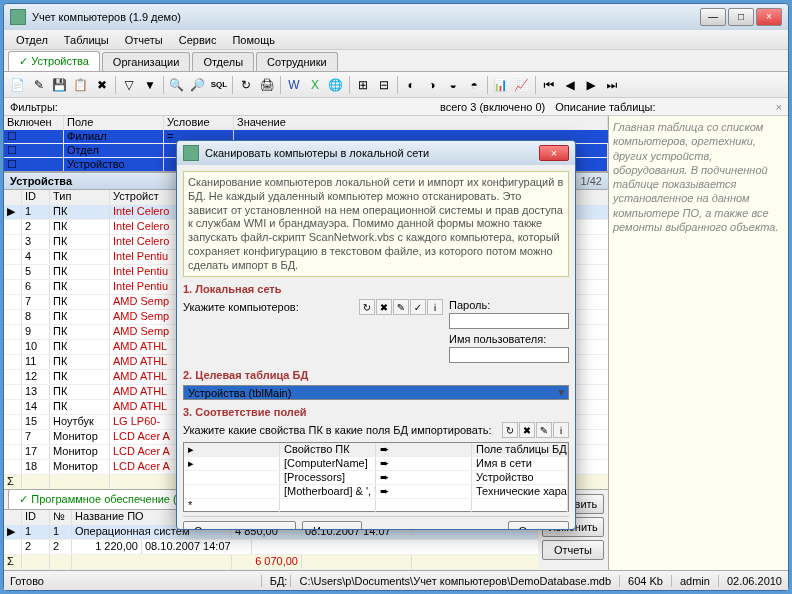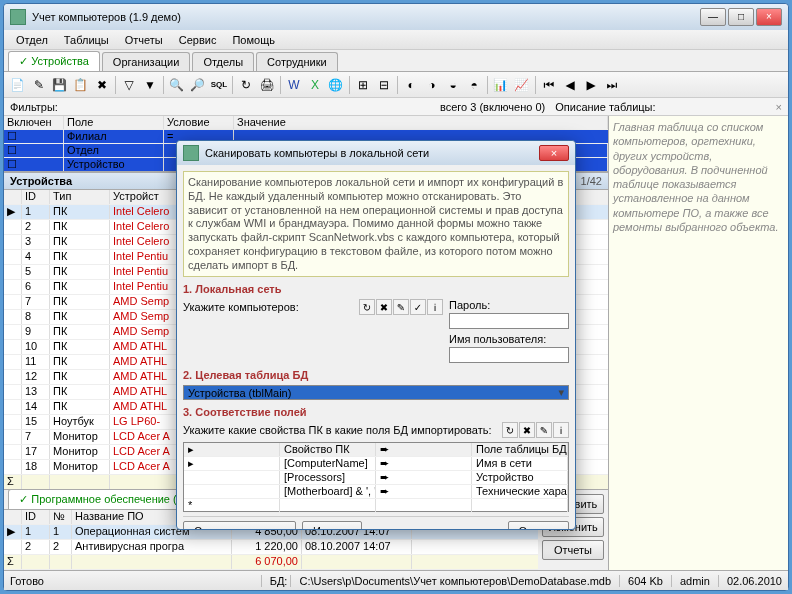--- a/index.html
+++ b/index.html
@@ -371,28 +371,27 @@
                 <div class="gc" style="width:22px">№</div>
                 <div class="gc" style="width:160px">Название ПО</div>
                 <div class="gc" style="width:70px">Цена ПО</div>
                 <div class="gc" style="width:110px">Добавлено</div>
               </div>
               <div class="grow sel">
                 <div class="gc" style="width:18px">▶</div>
                 <div class="gc" style="width:28px">1</div>
                 <div class="gc" style="width:22px">1</div>
                 <div class="gc" style="width:160px">Операционная систем</div>
-                <div class="gc" style="width:70px;text-align:right">4 850,00</div>
+                <div class="gc" style="width:70px;text-align:left">4 850,00</div>
                 <div class="gc" style="width:110px">08.10.2007 14:07</div>
               </div>
               <div class="grow">
                 <div class="gc" style="width:18px"></div>
                 <div class="gc" style="width:28px">2</div>
                 <div class="gc" style="width:22px">2</div>
-                <div class="gc" style="width:160px">Антивирусная програ</div>
                 <div class="gc" style="width:70px;text-align:right">1 220,00</div>
                 <div class="gc" style="width:110px">08.10.2007 14:07</div>
               </div>
               <div class="grow sum">
                 <div class="gc" style="width:18px">Σ</div>
                 <div class="gc" style="width:28px"></div>
                 <div class="gc" style="width:22px"></div>
                 <div class="gc" style="width:160px"></div>
                 <div class="gc redc" style="width:70px;text-align:right">6 070,00</div>
                 <div class="gc" style="width:110px"></div>

